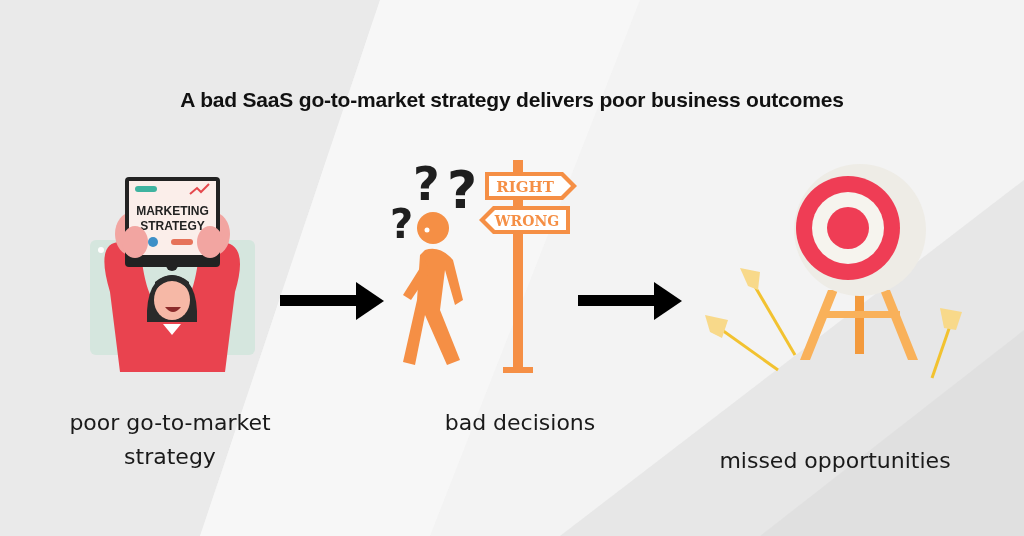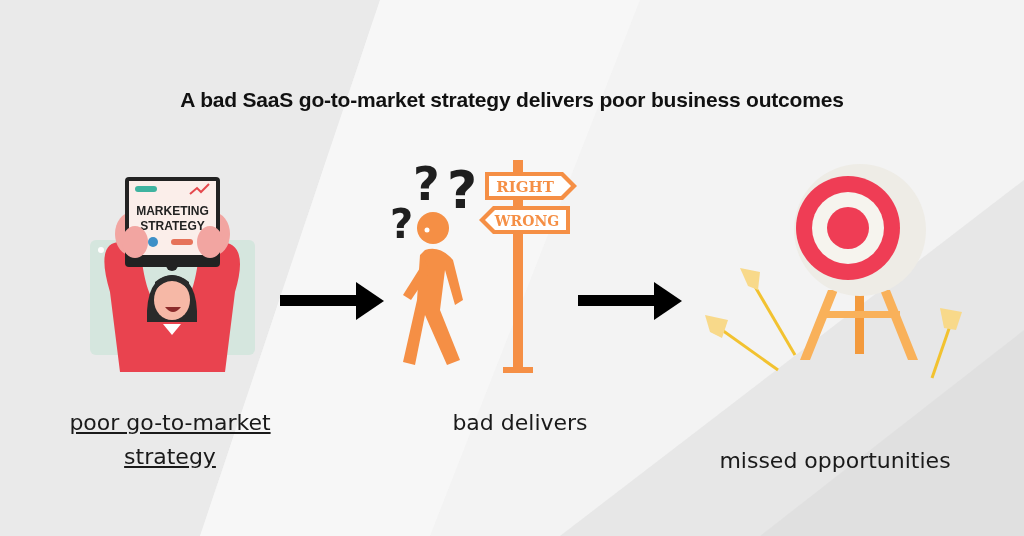--- a/index.html
+++ b/index.html
@@ -111,22 +111,22 @@
       <line x1="15" y1="165" x2="78" y2="210" stroke="#f2c230" stroke-width="3"></line>
       <polygon points="5,155 28,160 22,178 10,172" fill="#f8d98a"></polygon>
     </g>
     <g>
       <line x1="252" y1="160" x2="232" y2="218" stroke="#f2c230" stroke-width="3"></line>
       <polygon points="240,148 262,152 256,170 244,168" fill="#f8d98a"></polygon>
     </g>
   </svg>
 </div>
 
-<div class="label" style="left:40px;top:406px;width:260px;text-decoration:underline;">
+<div class="label" style="left:40px;top:406px;width:260px;">
   <div>poor go-to-market</div>
   <div>strategy</div>
 </div>
 <div class="label" style="left:400px;top:406px;width:240px;">
-  <div>bad delivers</div>
+  <div>bad decisions</div>
 </div>
 <div class="label" style="left:690px;top:406px;width:290px;margin-top:38px;">
   <div>missed opportunities</div>
 </div>
 
 </body></html>

